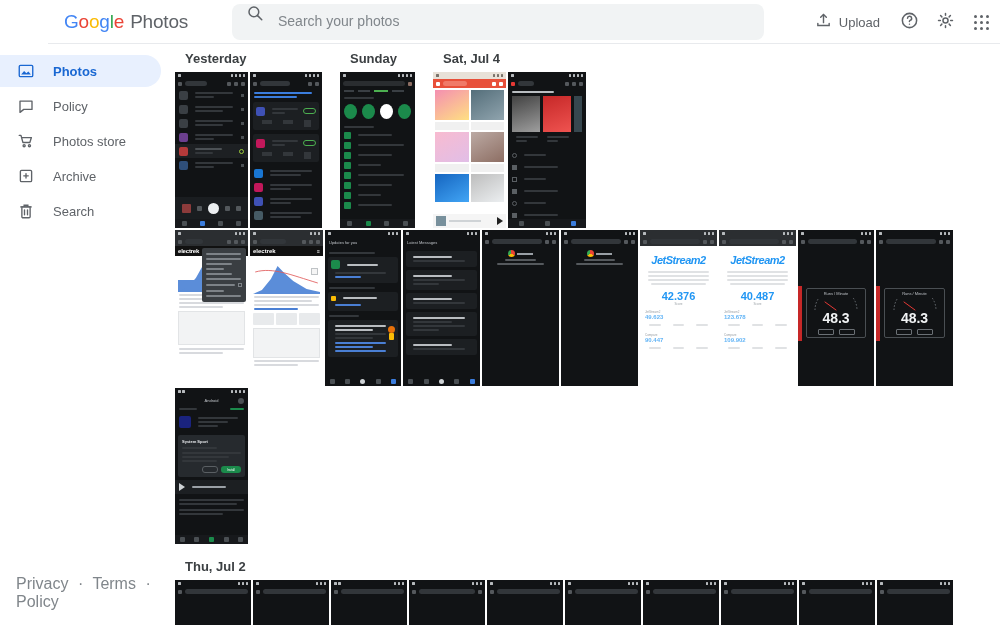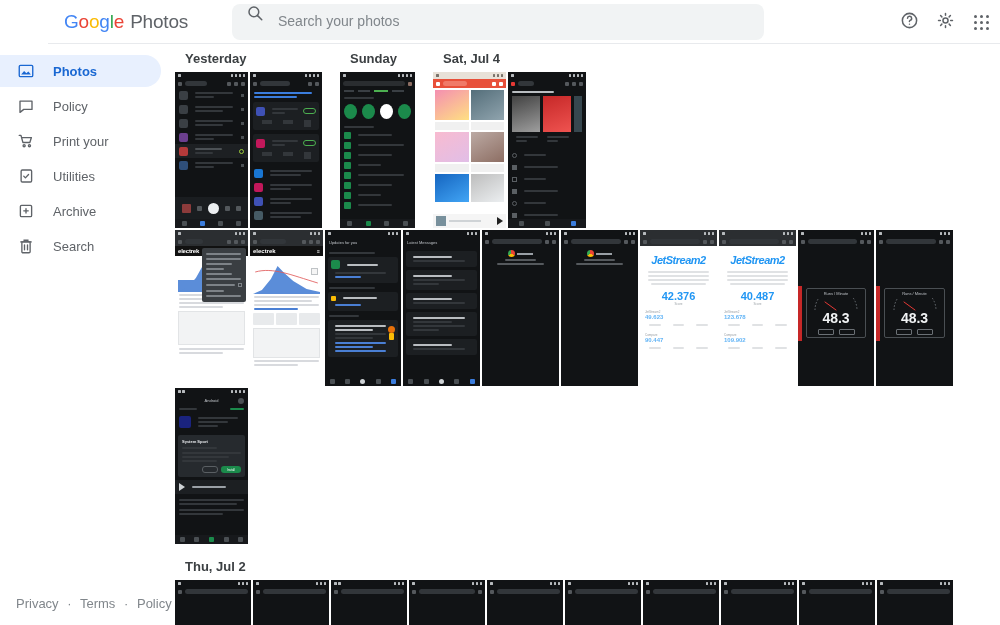--- a/index.html
+++ b/index.html
@@ -114,21 +114,21 @@
     background: #ea4335; color: #fff; border-radius: 8px;
     font-size: 10px; font-weight: 600;
     display: flex; align-items: center; justify-content: center;
   }
   .section-label {
     font-size: 10px; color: #5f6368; letter-spacing: 0.9px;
     padding: 14px 0 8px 16px; font-weight: 500;
   }
   .footer-links {
     position: absolute; bottom: 14px; left: 16px;
-    font-size: 13px; color: #80868b;
+    font-size: 16px; color: #80868b;
   }
   .footer-links a { color: #80868b; text-decoration: none; cursor: pointer; }
   .footer-links .dot { margin: 0 5px; }
 
   
   .content {
     position: absolute; top: 44px; left: 175px;
     width: 825px; height: 581px;
     overflow: hidden; background: #fff;
   }
@@ -198,20 +198,30 @@
       <svg width="18" height="18" viewBox="0 0 24 24" fill="none" stroke="#5f6368" stroke-width="2">
         <circle cx="10.5" cy="10.5" r="6.5"></circle>
           <line x1="15.5" y1="15.5" x2="21" y2="21" stroke-linecap="round"></line>
       </svg>
     </span>
     <input type="text" placeholder="Search your photos" style="">
   </div>
 
   <div class="hdr-right">
 
+    <div class="upload-btn">
+      <span>
+        <svg width="17" height="17" viewBox="0 0 24 24" fill="none" stroke="#5f6368" stroke-width="2" stroke-linecap="round">
+          <path d="M12 15V4"></path>
+            <path d="M8 7.5L12 3.5L16 7.5"></path>
+            <path d="M4 16v3h16v-3"></path>
+        </svg>
+      </span>
+      <span>Upload</span>
+    </div>
 
     <div class="icon-btn">
       <span>
         <svg width="19" height="19" viewBox="0 0 24 24" fill="none" stroke="#5f6368" stroke-width="1.9">
           <circle cx="12" cy="12" r="9"></circle>
           <path d="M9.5 9.2a2.6 2.6 0 1 1 3.2 2.6c-.6.2-.8.7-.8 1.4" stroke-linecap="round"></path>
           <circle cx="12" cy="16.6" r="0.9" fill="#5f6368" stroke="none"></circle>
         </svg>
       </span>
     </div>
@@ -268,34 +278,25 @@
 
 
   <div class="nav-item">
     <span class="ico">
       <svg width="18" height="18" viewBox="0 0 24 24" fill="none" stroke="#5f6368" stroke-width="1.8" stroke-linecap="round" stroke-linejoin="round">
         <path d="M3 4.5h2.3l2.6 9.5h9.2l2.1-6.6H6.4"></path>
         <circle cx="9.5" cy="18.3" r="1.4"></circle>
           <circle cx="16.6" cy="18.3" r="1.4"></circle>
       </svg>
     </span>
-    <span class="nav-label">Print your</span>
+    <span class="nav-label">Photos store</span>
   </div>
 
 
 
-  <div class="nav-item">
-    <span class="ico">
-      <svg width="18" height="18" viewBox="0 0 24 24" fill="none" stroke="#5f6368" stroke-width="1.8">
-        <rect x="5.5" y="4" width="14" height="16" rx="1.6"></rect>
-        <path d="M9 12.2l2.2 2.3 4.2-4.6" stroke-linecap="round" stroke-linejoin="round"></path>
-      </svg>
-    </span>
-    <span class="nav-label">Utilities</span>
-  </div>
 
   <div class="nav-item">
     <span class="ico">
       <svg width="18" height="18" viewBox="0 0 24 24" fill="none" stroke="#5f6368" stroke-width="1.8">
         <rect x="4.5" y="4.5" width="15" height="15" rx="1.6"></rect>
         <path d="M12 8.8v6M9 11.8h6" stroke-linecap="round"></path>
       </svg>
     </span>
     <span class="nav-label">Archive</span>
   </div>

